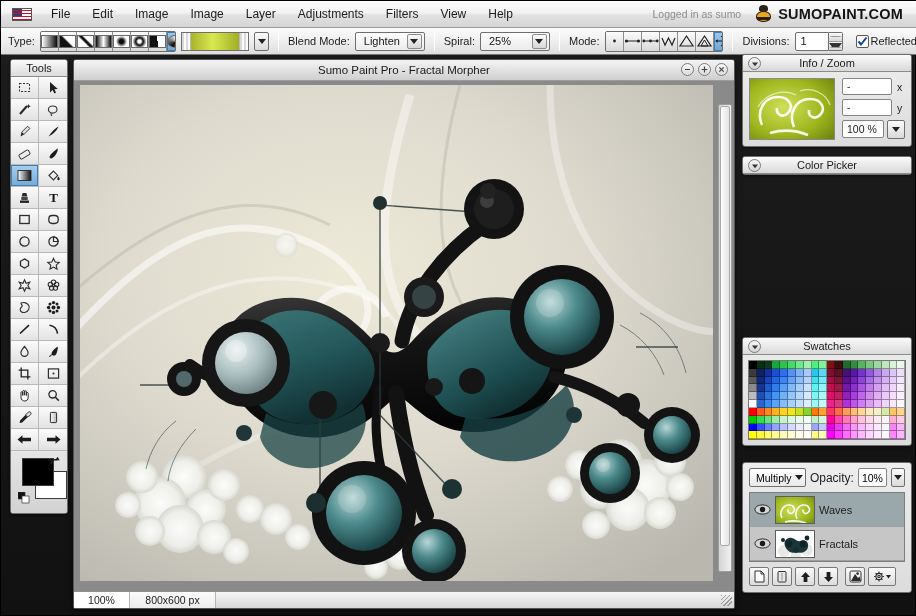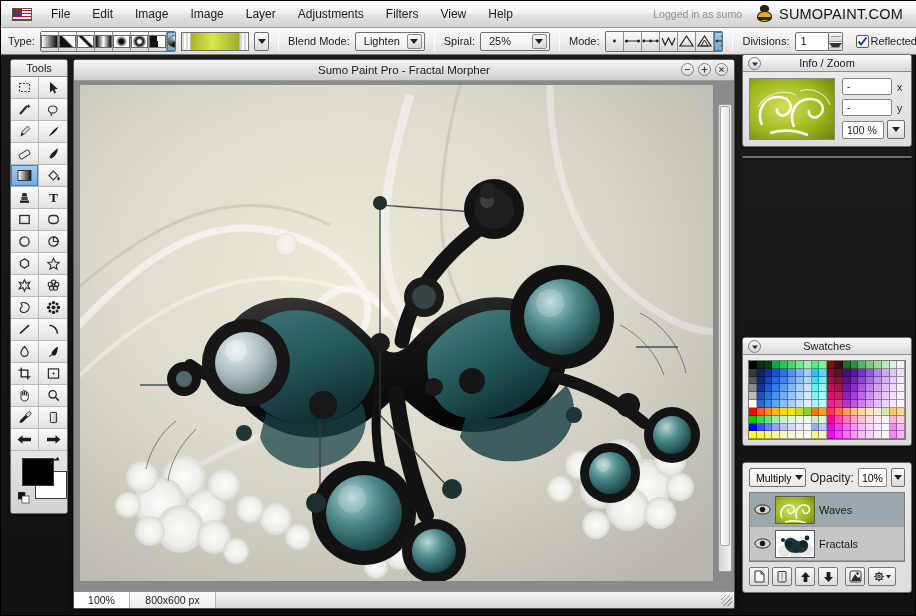--- a/index.html
+++ b/index.html
@@ -41,21 +41,21 @@
   .login-text {
     margin-left: auto; color: #8e8e8e; font-size: 10.5px; padding-right: 14px; white-space: nowrap;
   }
   .brand { display: flex; align-items: center; padding-right: 14px; }
   .brand-logo {
     width: 17px; height: 18px; margin-right: 6px; position: relative;
   }
   .brand-logo .head { position:absolute; left:4px; top:0; width:9px; height:7px; border-radius:50% 50% 40% 40%; background:#2b2118; }
   .brand-logo .body { position:absolute; left:1px; top:6px; width:15px; height:11px; border-radius:50% 50% 45% 45%; background:#e9a820; border:1.2px solid #241a10;}
   .brand-logo .belt { position:absolute; left:2px; top:12px; width:13px; height:3px; background:#2b2118; }
-  .brand-text { font-size: 14.5px; font-weight: normal; color: #151515; letter-spacing: .2px; white-space: nowrap; }
+  .brand-text { font-size: 14.5px; font-weight: bold; color: #151515; letter-spacing: .2px; white-space: nowrap; }
 
   
   .optionsbar {
     position: absolute; left: 0; top: 27px; width: 916px; height: 27px;
     background: linear-gradient(#fbfbfb 0%, #efefef 50%, #dedede 100%);
     border-bottom: 1px solid #777;
     display: flex; align-items: center; padding-left: 7px; gap: 5px;
   }
   .opt-label { font-size: 11px; color: #1c1c1c; white-space: nowrap; }
   .btn-group { display: flex; border: 1px solid #6d6d6d; border-radius: 2px; overflow: hidden; background:#ccc; }
@@ -219,21 +219,21 @@
   
   #panel-info { top: 53px; }
   .info-row { display: flex; gap: 7px; }
   .info-thumb {
     width: 86px; height: 62px; border: 1px solid #8a8a8a; background: #89a015; position: relative; overflow:hidden;
   }
   .info-fields { flex: 1; display: flex; flex-direction: column; gap: 4px; }
   .if-line { display: flex; align-items: center; gap: 5px; }
   .if-box { flex: 1; height: 17px; background: #fff; border: 1px solid #858585; border-radius: 2px; font-size: 10px; color:#333; padding: 0 4px; display:flex; align-items:center; }
   .if-lab { font-size: 10.5px; color: #1c1c1c; width: 8px; }
-  .zoom-line { display: flex; align-items: center; gap: 3px; }
+  .zoom-line { display: flex; gap: 3px; }
   .zoom-box { flex: 1; height: 18px; background: #fff; border: 1px solid #858585; border-radius: 2px; font-size: 10.5px; color:#1c1c1c; padding: 0 4px; display:flex; align-items:center;}
 
   
   #panel-color { top: 155px; }
   .cp-row { display: flex; gap: 5px; }
   .cp-sq { width: 113px; height: 113px; position: relative; border: 1px solid #6e6e6e;
     background: linear-gradient(to top, #000, transparent), linear-gradient(to right, #fff, #ff0000); }
   .cp-marker { position: absolute; left: -4px; bottom: -4px; width: 9px; height: 9px; border-radius: 50%; border: 1.5px solid #444; }
   .cp-hue { width: 18px; height: 113px; border: 1px solid #6e6e6e;
     background: linear-gradient(to bottom,#ff0090,#ff00ff,#6a00ff,#0000ff,#00a2ff,#00ffd0,#00ff3c,#8aff00,#ffe600,#ff7a00,#ff0000); }
@@ -952,20 +952,28 @@
             <div class="drop-btn">
                 <div class="caret"></div>
               </div>
           </div>
         </div>
       </div>
     </div>
   </div>
 
   <div class="rpanel" id="panel-color">
+    <div class="rp-title">
+      <div class="rp-collapse">
+        <svg width="8" height="8" viewBox="0 0 8 8">
+            <polygon points="1,2.4 7,2.4 4,6.2" fill="#333"></polygon>
+          </svg>
+      </div>
+      <span>Color Picker</span>
+    </div>
   </div>
 
   <div class="rpanel" id="panel-swatch">
     <div class="rp-title">
       <div class="rp-collapse">
         <svg width="8" height="8" viewBox="0 0 8 8">
             <polygon points="1,2.4 7,2.4 4,6.2" fill="#333"></polygon>
           </svg>
       </div>
       <span>Swatches</span>

